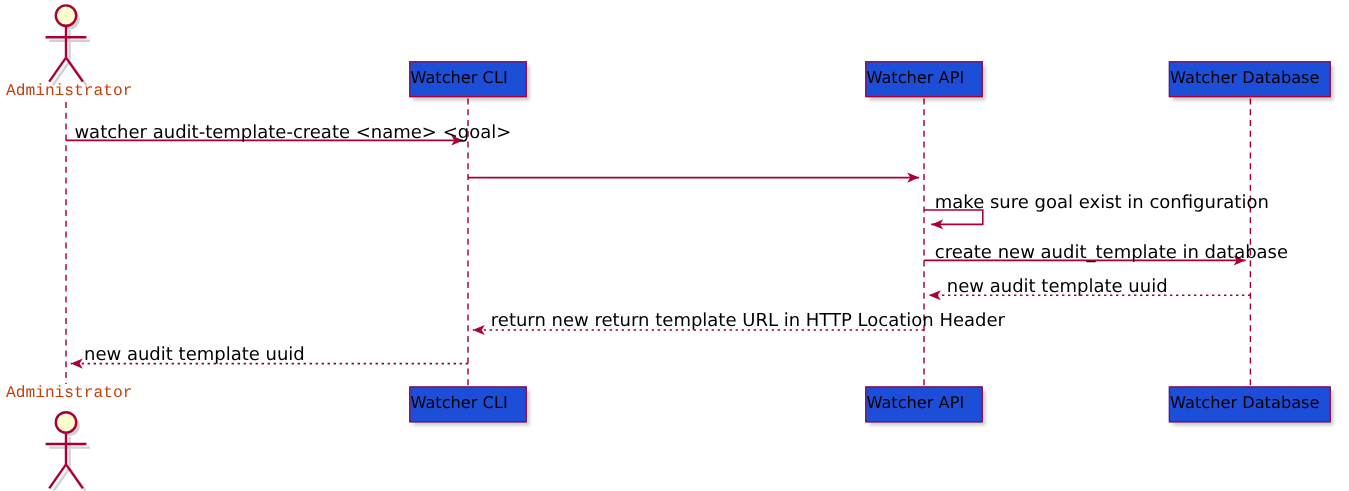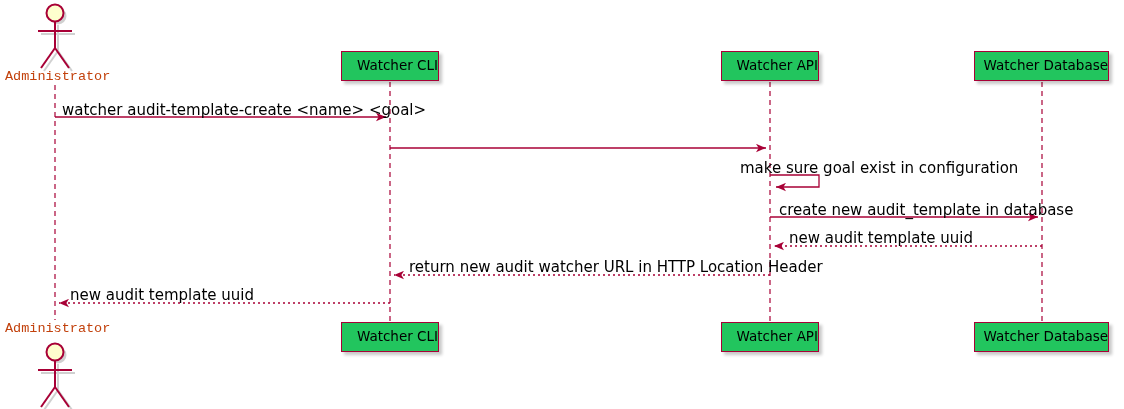--- a/index.html
+++ b/index.html
@@ -21,29 +21,29 @@
   #diagram svg {
     position: absolute;
     left: 0;
     top: 0;
     width: 1124px;
     height: 409px;
   }
   .participant-box {
     position: absolute;
     box-sizing: border-box;
-    background: #22c55e;
+    background: #1d4ed8;
     border: 1.5px solid #A80036;
     color: #000000;
     font-family: "DejaVu Sans", sans-serif;
     font-size: 13.5px;
     line-height: 1;
     display: flex;
     align-items: center;
-    justify-content: flex-end;
+    justify-content: flex-start;
     white-space: nowrap;
     box-shadow: 3px 3px 3px rgba(0,0,0,0.22);
   }
   .actor-label {
     position: absolute;
     color: #c2410c;
     font-family: Liberation Mono, monospace;
     font-size: 13.5px;
     line-height: 1;
     white-space: nowrap;
@@ -161,23 +161,23 @@
     <span>Watcher Database</span>
   </div>
 
   <div class="actor-label" style="left:5px; top:70px; width:100px;">Administrator</div>
 
   <div class="actor-label" style="left:5px; top:322px; width:100px;">Administrator</div>
 
   <div class="msg-label" style="left:62px; top:103px;">watcher audit-template-create &lt;name&gt; &lt;goal&gt;</div>
 
 
-  <div class="msg-label" style="left:740px; top:161px;">make sure goal exist in configuration</div>
+  <div class="msg-label" style="left:779px; top:161px;">make sure goal exist in configuration</div>
 
   <div class="msg-label" style="left:779px; top:203px;">create new audit_template in database</div>
 
   <div class="msg-label" style="left:789px; top:231px;">new audit template uuid</div>
 
-  <div class="msg-label" style="left:409px; top:260px;">return new audit watcher URL in HTTP Location Header</div>
+  <div class="msg-label" style="left:409px; top:260px;">return new return template URL in HTTP Location Header</div>
 
   <div class="msg-label" style="left:70px; top:288px;">new audit template uuid</div>
 
 </div>
 
 </body></html>

